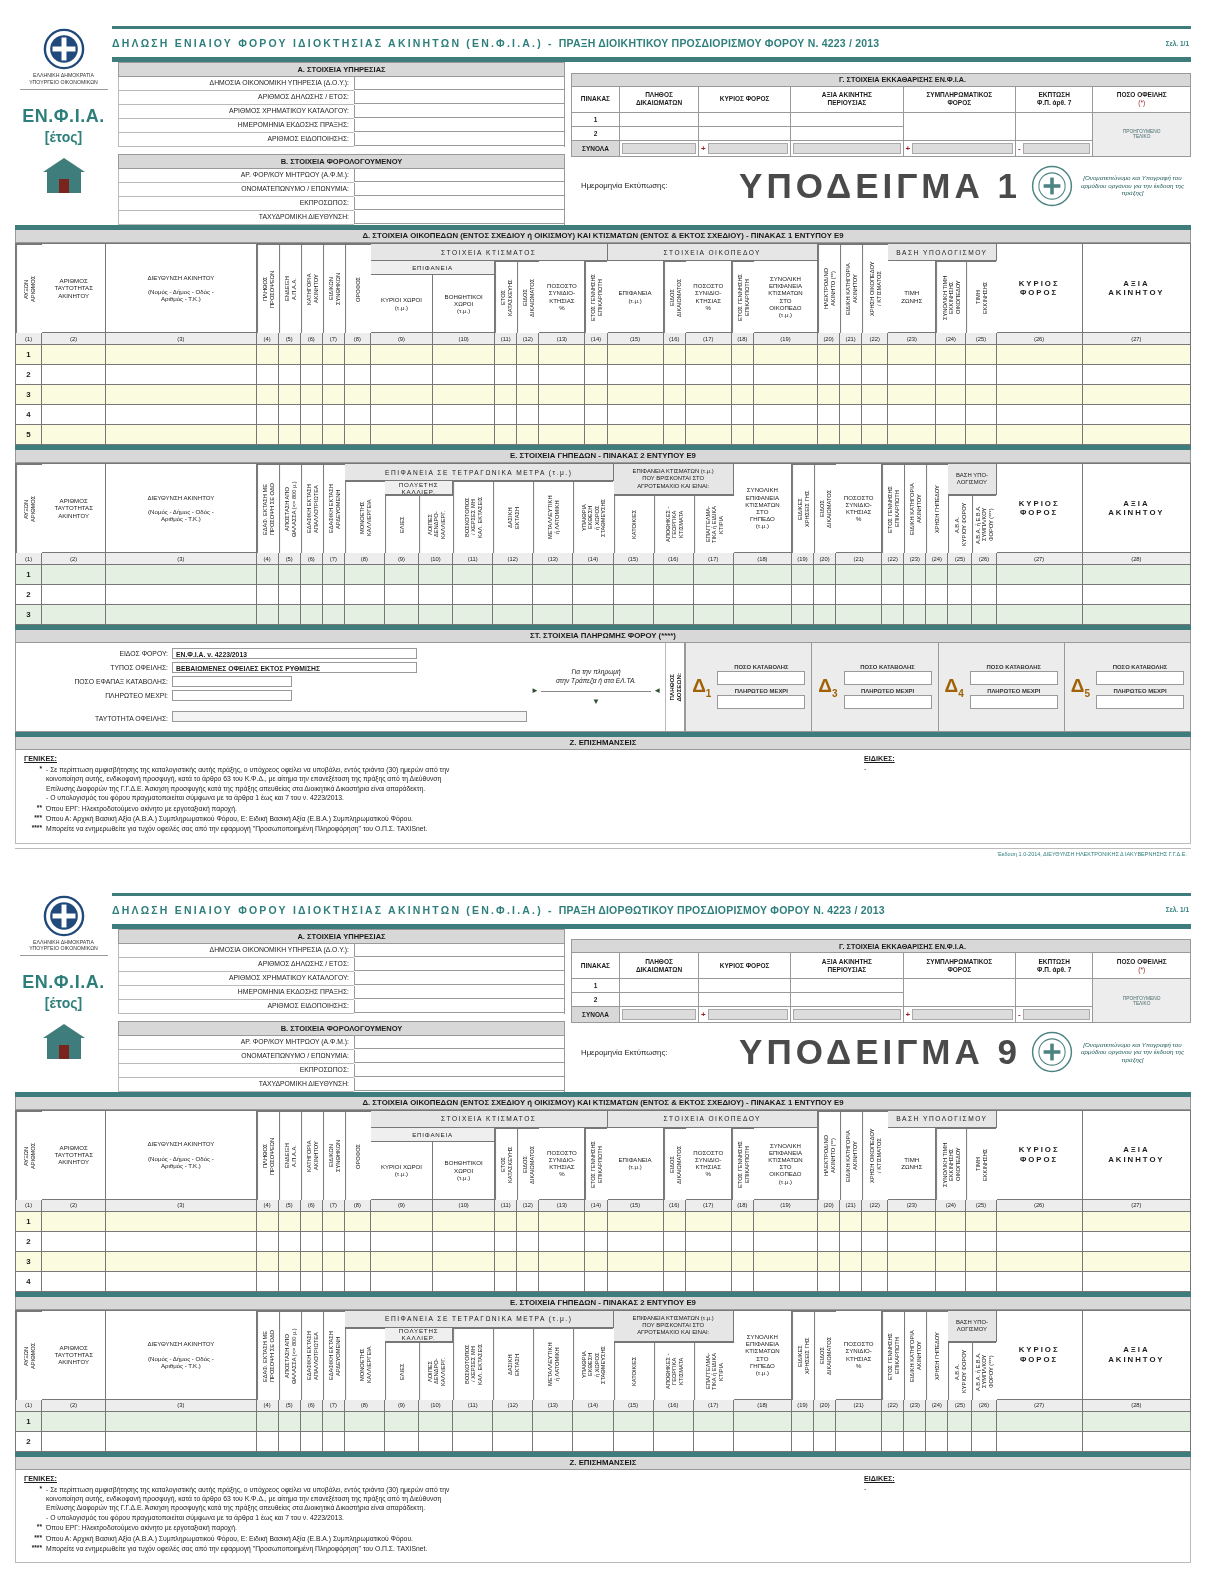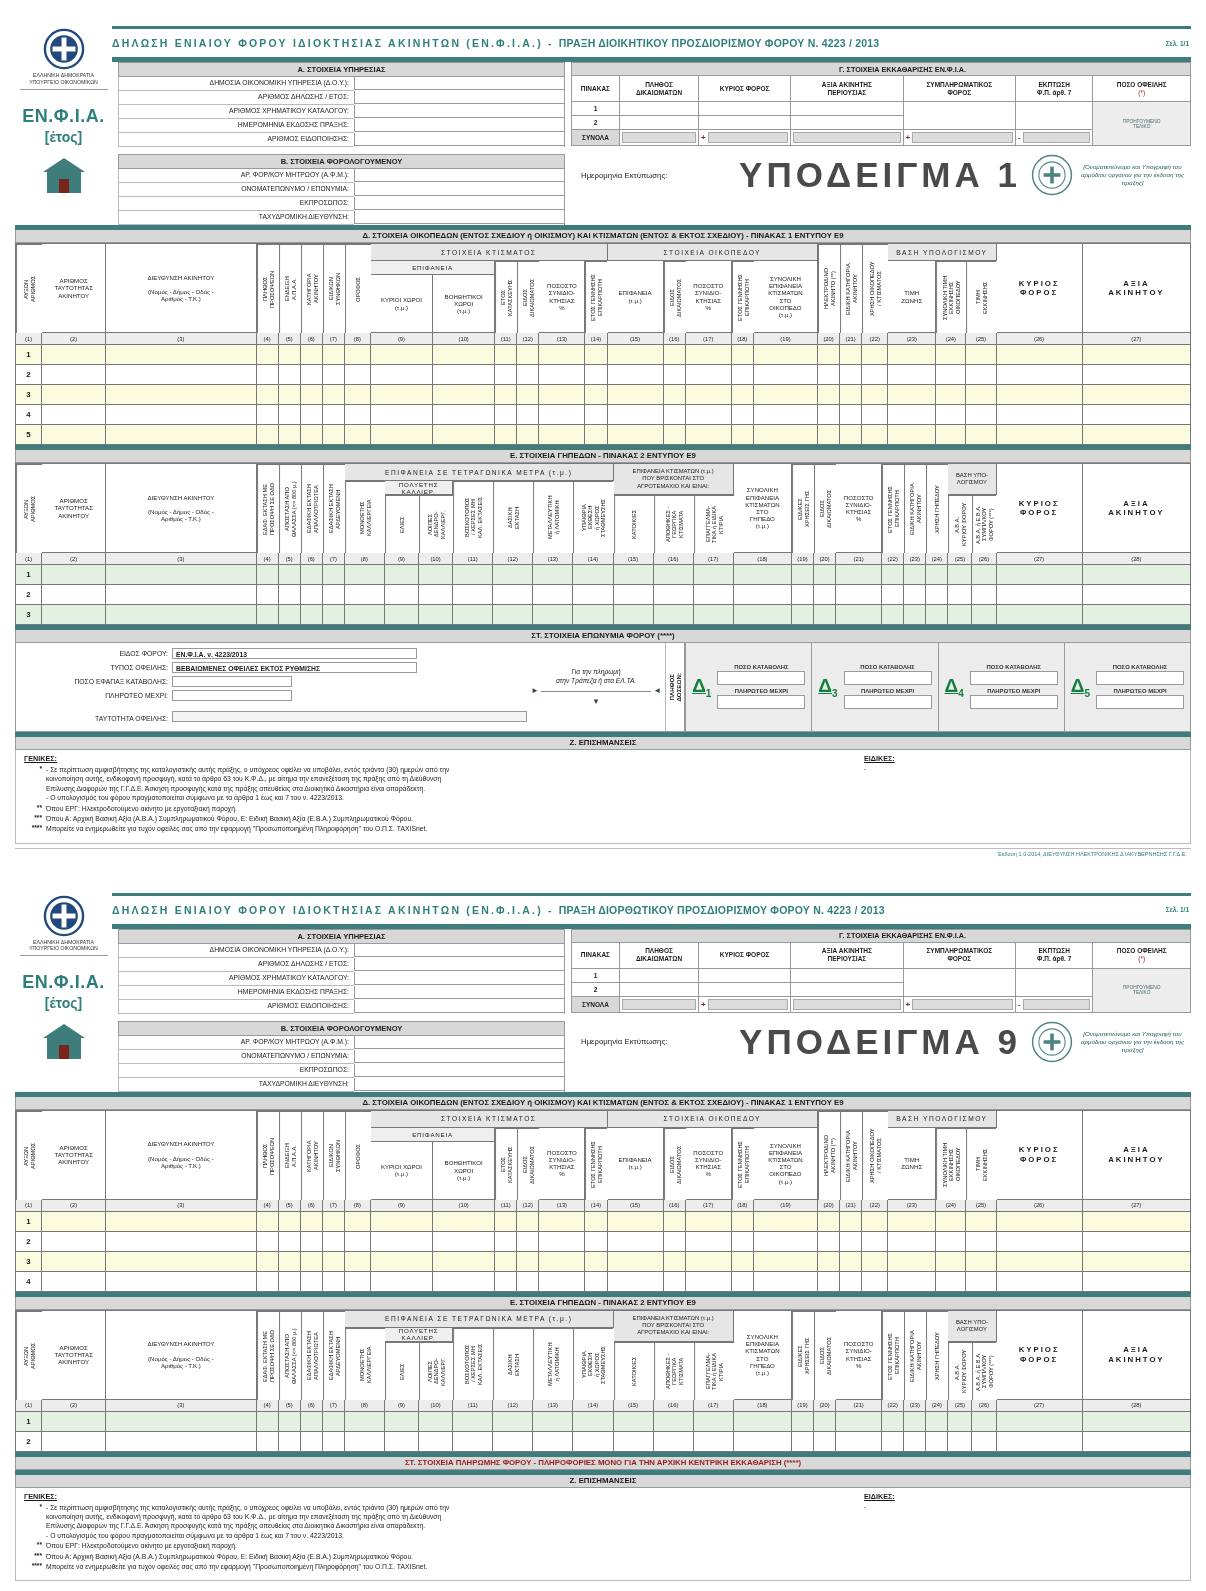--- a/index.html
+++ b/index.html
@@ -16,21 +16,21 @@
   .etos{color:#2E7F7C;font-weight:bold;font-size:14px;margin:2px 0 12px 0;}
   .house{width:44px;height:38px;}
   .maincol{flex:1;display:flex;flex-direction:column;}
   .hband{height:5px;background:#3E7D7B;}
   .hband.thin{height:3px;}
   .titlerow{height:28px;display:flex;align-items:center;}
   .ftitle{flex:1;text-align:left;color:#2E7F7C;font-weight:bold;font-size:10.5px;white-space:nowrap;}
   .ftitle .t1{letter-spacing:2.2px;}
   .ftitle .t2{letter-spacing:.2px;}
   .pagelab{width:44px;text-align:right;font-size:6.5px;color:#2E7F7C;font-weight:bold;padding-right:2px;}
-  .hdrzone{display:flex;align-items:flex-start;}
+  .hdrzone{display:flex;align-items:center;}
   .vband{width:6px;background:#3E7D7B;}
   .leftstack{width:447px;}
   .rightstack{flex:1;display:flex;flex-direction:column;}
   .sechdr{background:#D8D8D8;border:1px solid #999;font-weight:bold;font-size:7.5px;text-align:center;height:13px;line-height:13px;}
   .kv{display:grid;grid-template-columns:1fr 210px;border-left:1px solid #bbb;border-right:1px solid #999;}
   .kv .lab{border-bottom:1px solid #bbb;text-align:right;font-size:6.8px;padding:2px 5px 0 0;height:11px;}
   .kv .box{border-bottom:1px solid #999;border-left:1px solid #999;background:#fff;height:13px;box-sizing:border-box;}
   .bgap{height:7px;}
   
   .cgrid{display:grid;grid-template-columns:52fr 86fr 100fr 122fr 122fr 84fr 106fr;grid-template-rows:13px 26px 14px 14px 16px;border-left:1px solid #999;border-top:1px solid #999;font-size:6.5px;}
@@ -80,21 +80,21 @@
   .stmid{width:168px;display:flex;flex-direction:column;align-items:center;justify-content:center;gap:2px;border-right:1px solid #bbb;}
   .banknote{font-style:italic;font-size:6.6px;text-align:center;white-space:pre-line;line-height:1.3;}
   .arrowline{display:flex;align-items:center;width:100%;padding:0 4px;box-sizing:border-box;}
   .aline{flex:1;border-top:1px solid #888;margin:0 2px;}
   .tri{color:#2d4f2d;font-size:8px;line-height:1;}
   .tri.down{margin-top:1px;}
   .plithos{width:22px;display:flex;align-items:center;justify-content:center;border-right:1px solid #999;}
   .plithos .vtxt{writing-mode:vertical-rl;transform:rotate(180deg);font-size:6.2px;font-weight:bold;white-space:pre-line;text-align:center;}
   .deltas{flex:1;display:flex;background:#ECECEC;}
   .delta{flex:1;border-left:1px solid #999;display:flex;align-items:center;padding:4px 6px;gap:6px;}
-  .dsym{font-size:19px;font-weight:bold;color:#15803d;text-decoration:underline;}
+  .dsym{font-size:19px;font-weight:bold;color:#a16207;}
   .dsym sub{font-size:10px;}
   .dfl{flex:1;display:flex;flex-direction:column;align-items:center;gap:1px;}
   .dl{font-size:5.9px;font-weight:bold;color:#333;}
   .dbox{width:86px;height:12px;background:#fff;border:1px solid #999;margin-bottom:2px;}
   
   .zbody{display:flex;border:1px solid #bbb;border-top:none;padding:4px 8px 8px 8px;min-height:84px;box-sizing:border-box;}
   .zleft{width:770px;}
   .zhead{font-weight:bold;font-size:7.2px;text-decoration:underline;margin-bottom:2px;}
   .note{display:flex;margin-bottom:1px;}
   .nm{width:18px;text-align:right;padding-right:4px;font-weight:bold;font-size:6.6px;flex:none;}
@@ -654,21 +654,21 @@
         <div class="dcell odd-green" style="grid-area: 7 / 23 / span 1 / span 1;"></div>
         <div class="dcell odd-green" style="grid-area: 7 / 24 / span 1 / span 1;"></div>
         <div class="dcell odd-green" style="grid-area: 7 / 25 / span 1 / span 1;"></div>
         <div class="dcell odd-green" style="grid-area: 7 / 26 / span 1 / span 1;"></div>
         <div class="dcell odd-green" style="grid-area: 7 / 27 / span 1 / span 1;"></div>
         <div class="dcell odd-green" style="grid-area: 7 / 28 / span 1 / span 1;"></div>
       </div>
 
   <div>
     <div class="secband"></div>
-    <div class="secbar">ΣΤ. ΣΤΟΙΧΕΙΑ ΕΠΩΝΥΜΙΑ ΦΟΡΟΥ (****)</div>
+    <div class="secbar">ΣΤ. ΣΤΟΙΧΕΙΑ ΠΛΗΡΩΜΗΣ ΦΟΡΟΥ (****)</div>
     <div class="strow">
       <div class="stleft">
         <div class="strowline">
               <div class="stlabel">ΕΙΔΟΣ ΦΟΡΟΥ:</div>
               <div class="stbox bold w240">ΕΝ.Φ.Ι.Α. ν. 4223/2013</div>
             </div>
         <div class="strowline">
               <div class="stlabel">ΤΥΠΟΣ ΟΦΕΙΛΗΣ:</div>
               <div class="stbox bold w240">ΒΕΒΑΙΩΜΕΝΕΣ ΟΦΕΙΛΕΣ ΕΚΤΟΣ ΡΥΘΜΙΣΗΣ</div>
             </div>
@@ -1266,24 +1266,20 @@
         <div class="dcell" style="grid-area: 6 / 21 / span 1 / span 1;"></div>
         <div class="dcell" style="grid-area: 6 / 22 / span 1 / span 1;"></div>
         <div class="dcell" style="grid-area: 6 / 23 / span 1 / span 1;"></div>
         <div class="dcell" style="grid-area: 6 / 24 / span 1 / span 1;"></div>
         <div class="dcell" style="grid-area: 6 / 25 / span 1 / span 1;"></div>
         <div class="dcell" style="grid-area: 6 / 26 / span 1 / span 1;"></div>
         <div class="dcell" style="grid-area: 6 / 27 / span 1 / span 1;"></div>
         <div class="dcell" style="grid-area: 6 / 28 / span 1 / span 1;"></div>
       </div>
 
-  <div>
-    <div class="secband"></div>
-    <div class="secbar red">ΣΤ. ΣΤΟΙΧΕΙΑ ΠΛΗΡΩΜΗΣ ΦΟΡΟΥ - ΠΛΗΡΟΦΟΡΙΕΣ ΜΟΝΟ ΓΙΑ ΤΗΝ ΑΡΧΙΚΗ ΚΕΝΤΡΙΚΗ ΕΚΚΑΘΑΡΙΣΗ (****)</div>
-  </div>
 
   <div class="secband"></div>
   <div class="secbar">Ζ. ΕΠΙΣΗΜΑΝΣΕΙΣ</div>
   <div class="zbody">
     <div class="zleft">
       <div class="zhead">ΓΕΝΙΚΕΣ:</div>
       <div>
             <div class="note">
               <div class="nm">*</div>
               <div class="nt">- Σε περίπτωση αμφισβήτησης της καταλογιστικής αυτής πράξης, ο υπόχρεος οφείλει να υποβάλει, εντός τριάντα (30) ημερών από την

